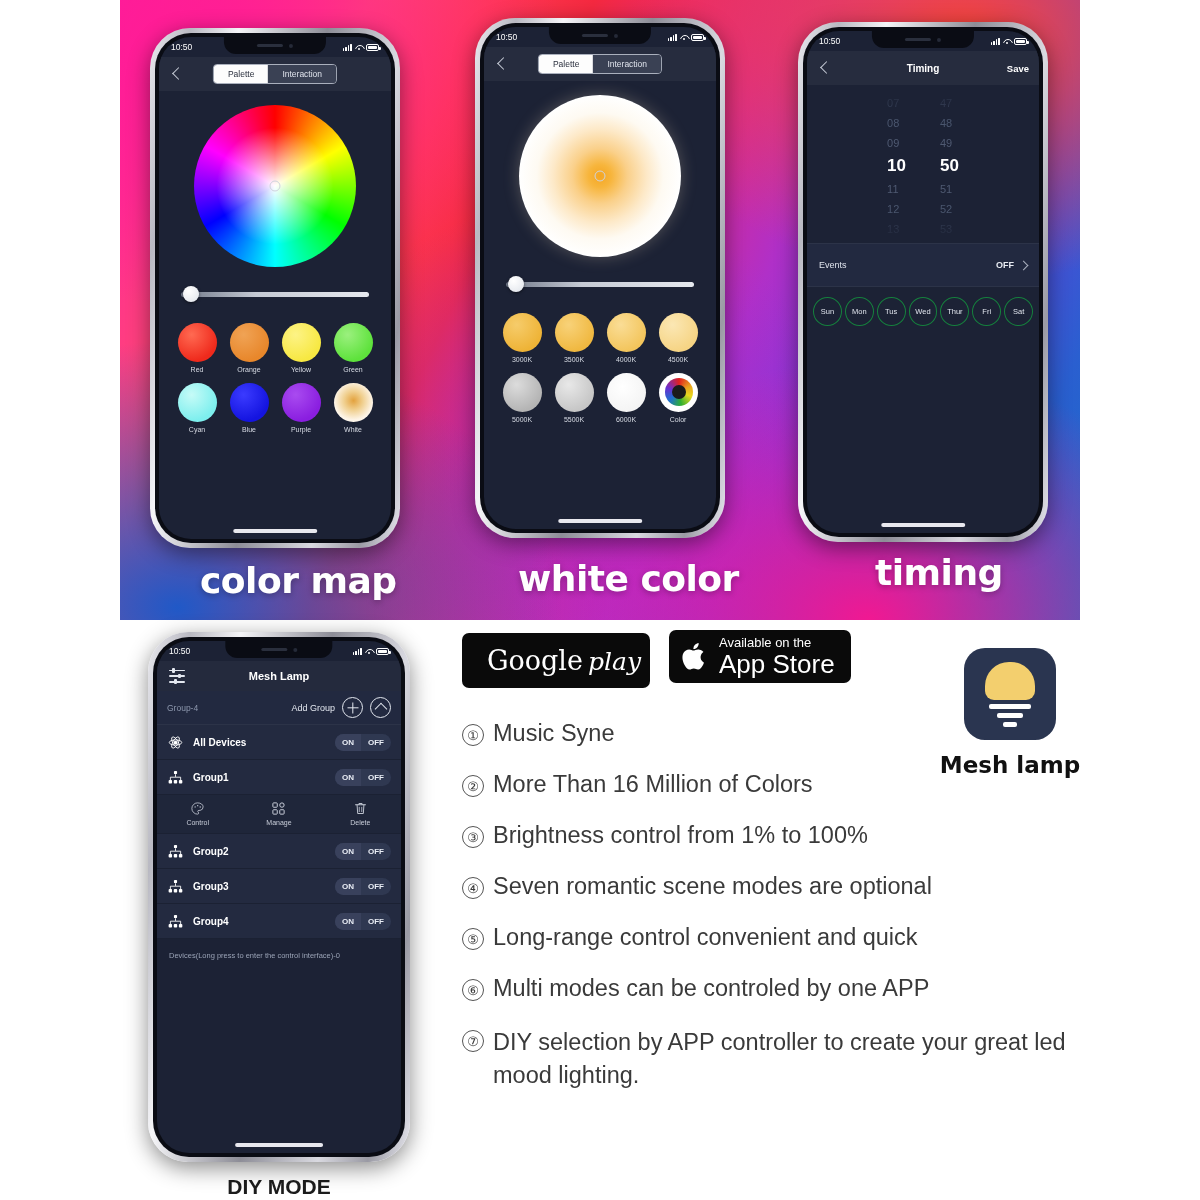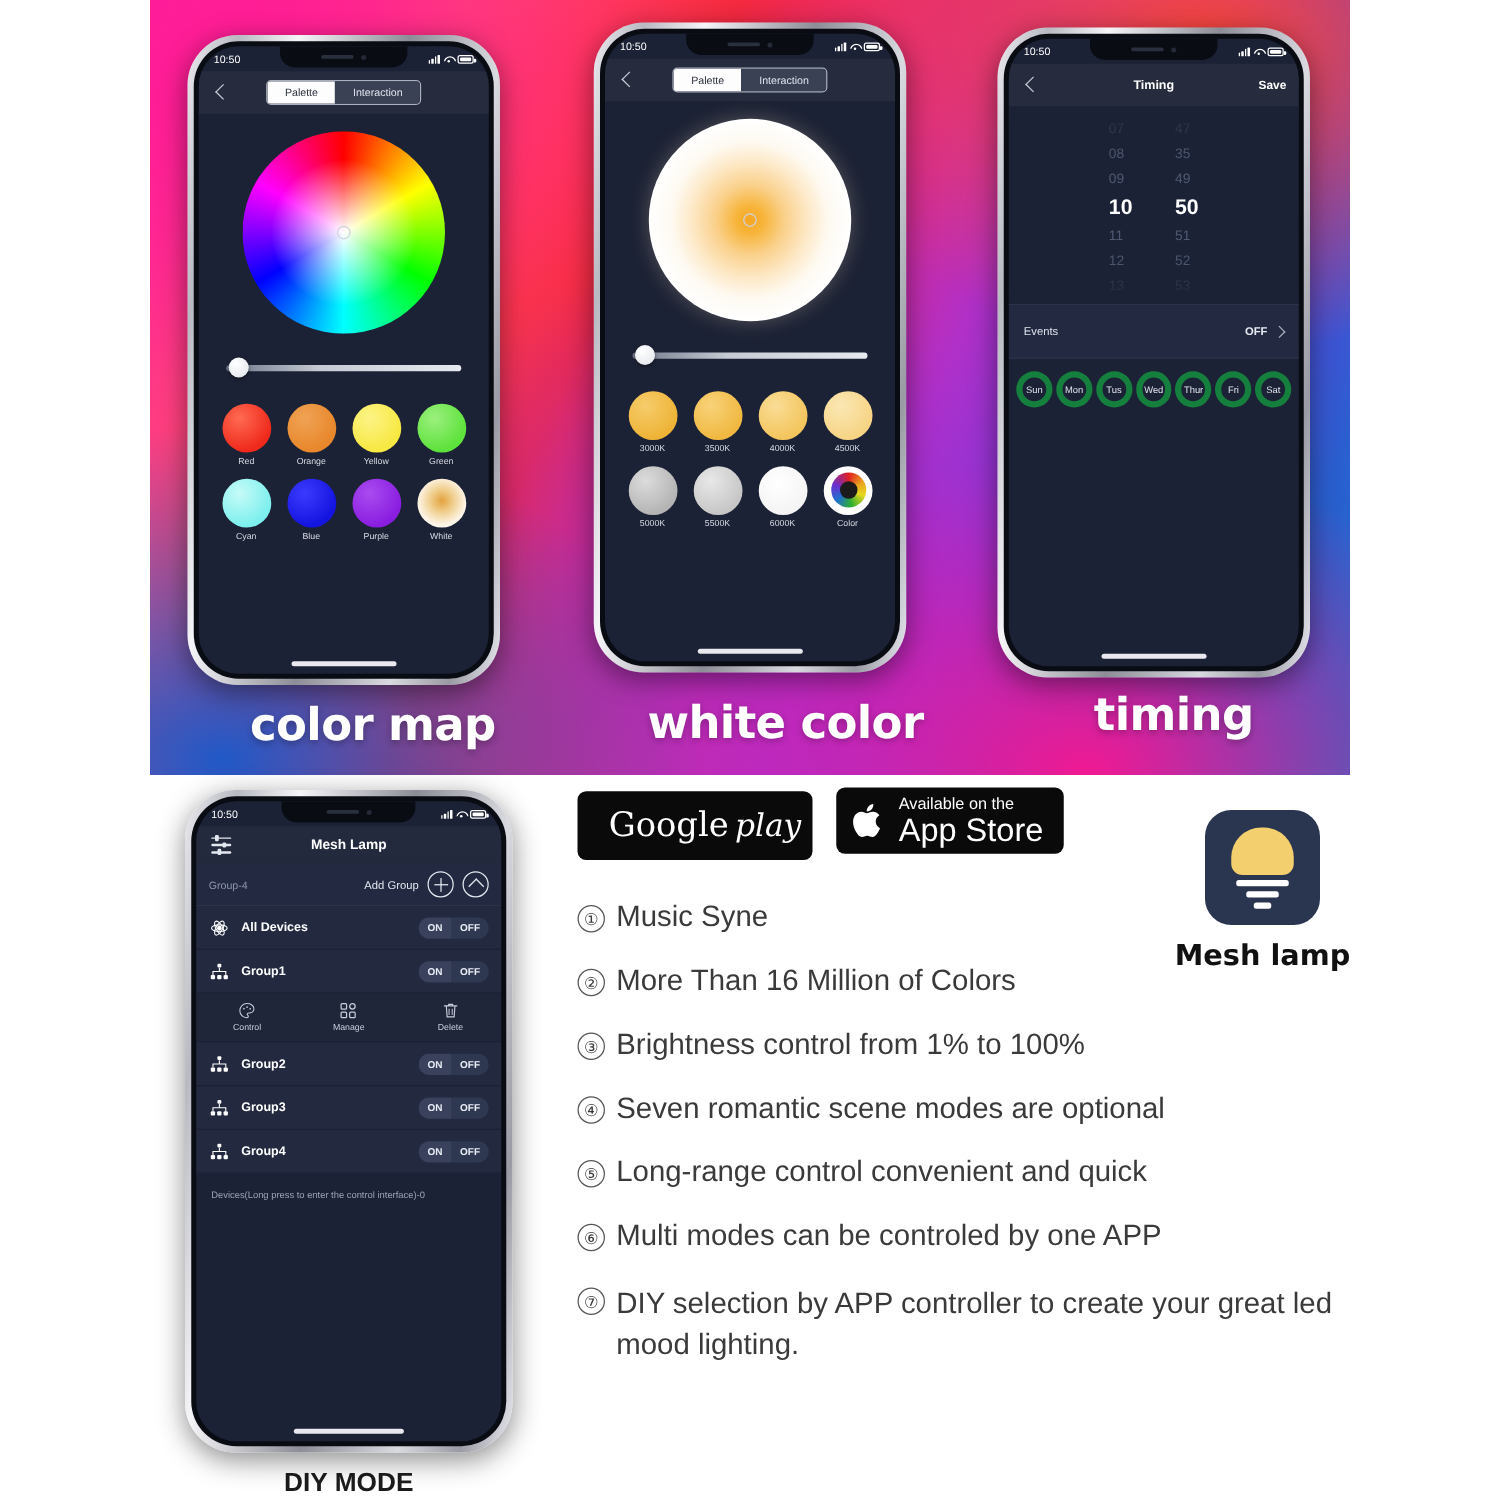--- a/index.html
+++ b/index.html
@@ -176,21 +176,21 @@
     padding: 0 12px; height: 44px;
     border-top: 1px solid #2c3348; border-bottom: 1px solid #2c3348;
     background: #222940;
   }
   .events-label { font-size:9px; color:#dfe3ec; }
   .events-right { display:flex; align-items:center; gap:6px; }
   .events-val { font-size:9px; color:#e8ebf2; font-weight:bold; }
   .chev-r { width:7px;height:7px;border-top:1.4px solid #aab0bd;border-right:1.4px solid #aab0bd;transform:rotate(45deg); }
 
   .days-row { display:flex; justify-content:center; gap:3px; padding: 10px 6px; }
-  .day { width: 29px; height:29px; border-radius:50%; border:5px solid #15803d;
+  .day { width: 29px; height:29px; border-radius:50%; border:1px solid #15803d;
     display:flex; align-items:center; justify-content:center; font-size:7.5px; color:#dfe3ec; }
 
   
   .caption {
     position:absolute; z-index:5;
     color:#ffffff; font-weight:bold; font-size:36px;
     font-family:"DejaVu Sans", sans-serif;
     letter-spacing:-0.5px;
     text-shadow: 0 2px 6px rgba(0,0,0,0.28);
   }
@@ -456,21 +456,21 @@
             <div class="pk o1">07</div>
             <div class="pk o2">08</div>
             <div class="pk">09</div>
             <div class="pk sel">10</div>
             <div class="pk">11</div>
             <div class="pk o2">12</div>
             <div class="pk o1">13</div>
           </div>
           <div class="picker-col">
             <div class="pk o1">47</div>
-            <div class="pk o2">35</div>
+            <div class="pk o2">48</div>
             <div class="pk">49</div>
             <div class="pk sel">50</div>
             <div class="pk">51</div>
             <div class="pk o2">52</div>
             <div class="pk o1">53</div>
           </div>
           <div class="picker-fade-t"></div>
           <div class="picker-fade-b"></div>
         </div>
 

